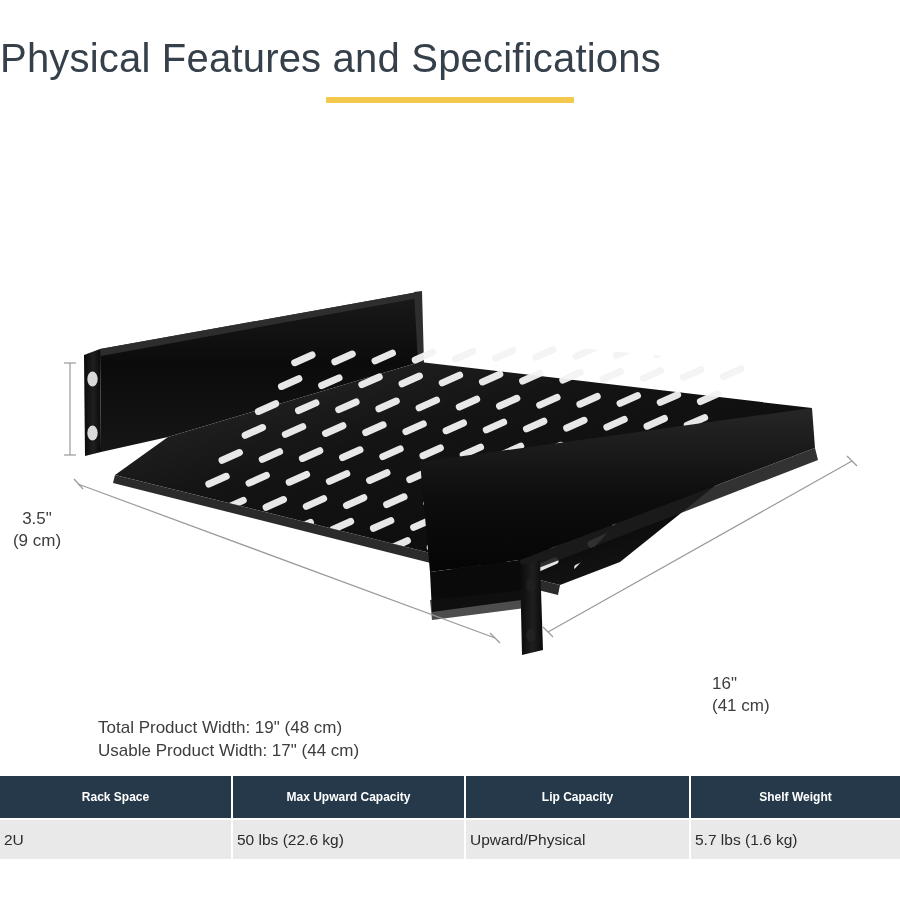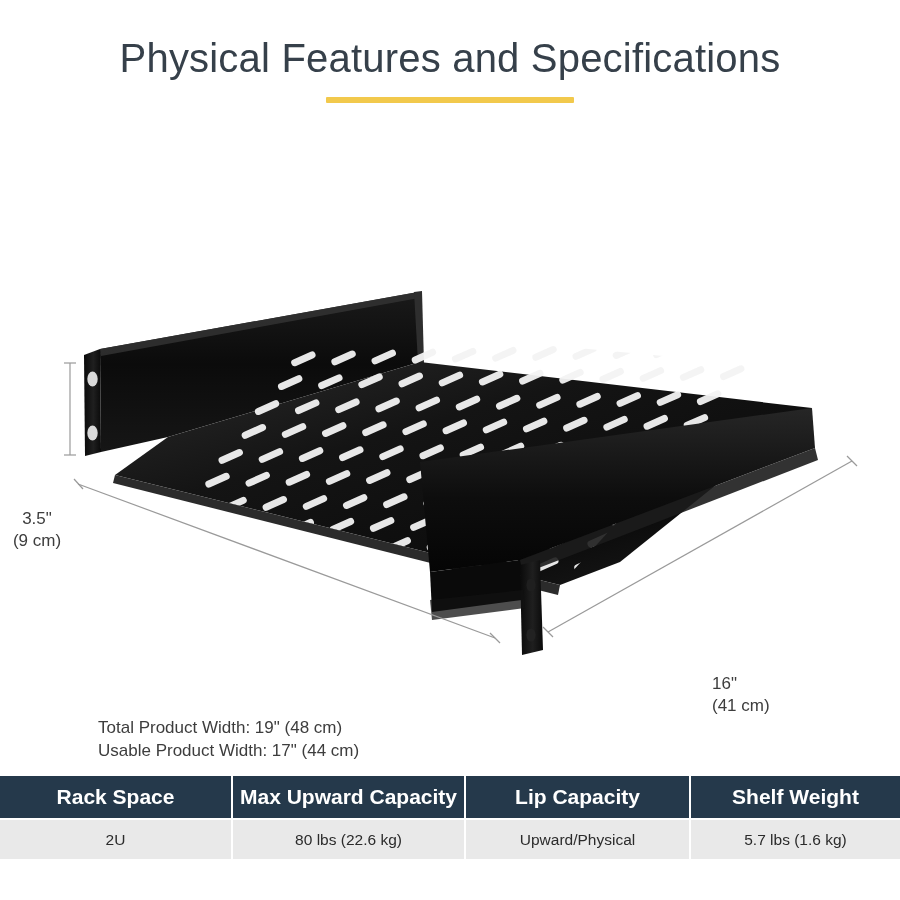--- a/index.html
+++ b/index.html
@@ -20,21 +20,21 @@
     height: 900px;
     background: #ffffff;
   }
 
   
   .title-block {
     position: absolute;
     top: 30px;
     left: 0;
     width: 900px;
-    text-align: center;
+    text-align: left;
   }
   .page-title {
     font-family: "Liberation Sans", sans-serif;
     font-size: 40px;
     font-weight: 400;
     color: #36404a;
     letter-spacing: 0.2px;
     line-height: 56px;
     white-space: nowrap;
   }
@@ -92,40 +92,39 @@
     position: absolute;
     left: 0;
     top: 776px;
     width: 900px;
     border-collapse: collapse;
     table-layout: fixed;
   }
   .spec-table th {
     background: #25394b;
     color: #ffffff;
-    font-size: 21px;
+    font-size: 12px;
     font-weight: 700;
     height: 42px;
     text-align: center;
     vertical-align: middle;
     border-right: 2px solid #ffffff;
     padding: 0 6px;
   }
   .spec-table th:last-child { border-right: none; }
   .spec-table td {
     background: #e9e9e9;
     color: #2b2b2b;
     font-size: 15.5px;
     font-weight: 400;
     height: 39px;
-    text-align: center;
     vertical-align: middle;
     border-right: 2px solid #ffffff;
     border-top: 2px solid #ffffff;
-    padding: 0 14px;
+    padding: 0 4px;
   }
   .spec-table td:last-child { border-right: none; }
   .col-1 { width: 232px; }
   .col-2 { width: 233px; }
   .col-3 { width: 225px; }
   .col-4 { width: 210px; }
 </style>
 </head>
 <body>
 
@@ -387,20 +386,20 @@
       <tr>
         <th>Rack Space</th>
         <th>Max Upward Capacity</th>
         <th>Lip Capacity</th>
         <th>Shelf Weight</th>
       </tr>
     </thead>
     <tbody>
       <tr>
         <td>2U</td>
-        <td>80 lbs (22.6 kg)</td>
+        <td>50 lbs (22.6 kg)</td>
         <td>Upward/Physical</td>
         <td>5.7 lbs (1.6 kg)</td>
       </tr>
     </tbody>
   </table>
 
 </div>
 
 </body></html>

